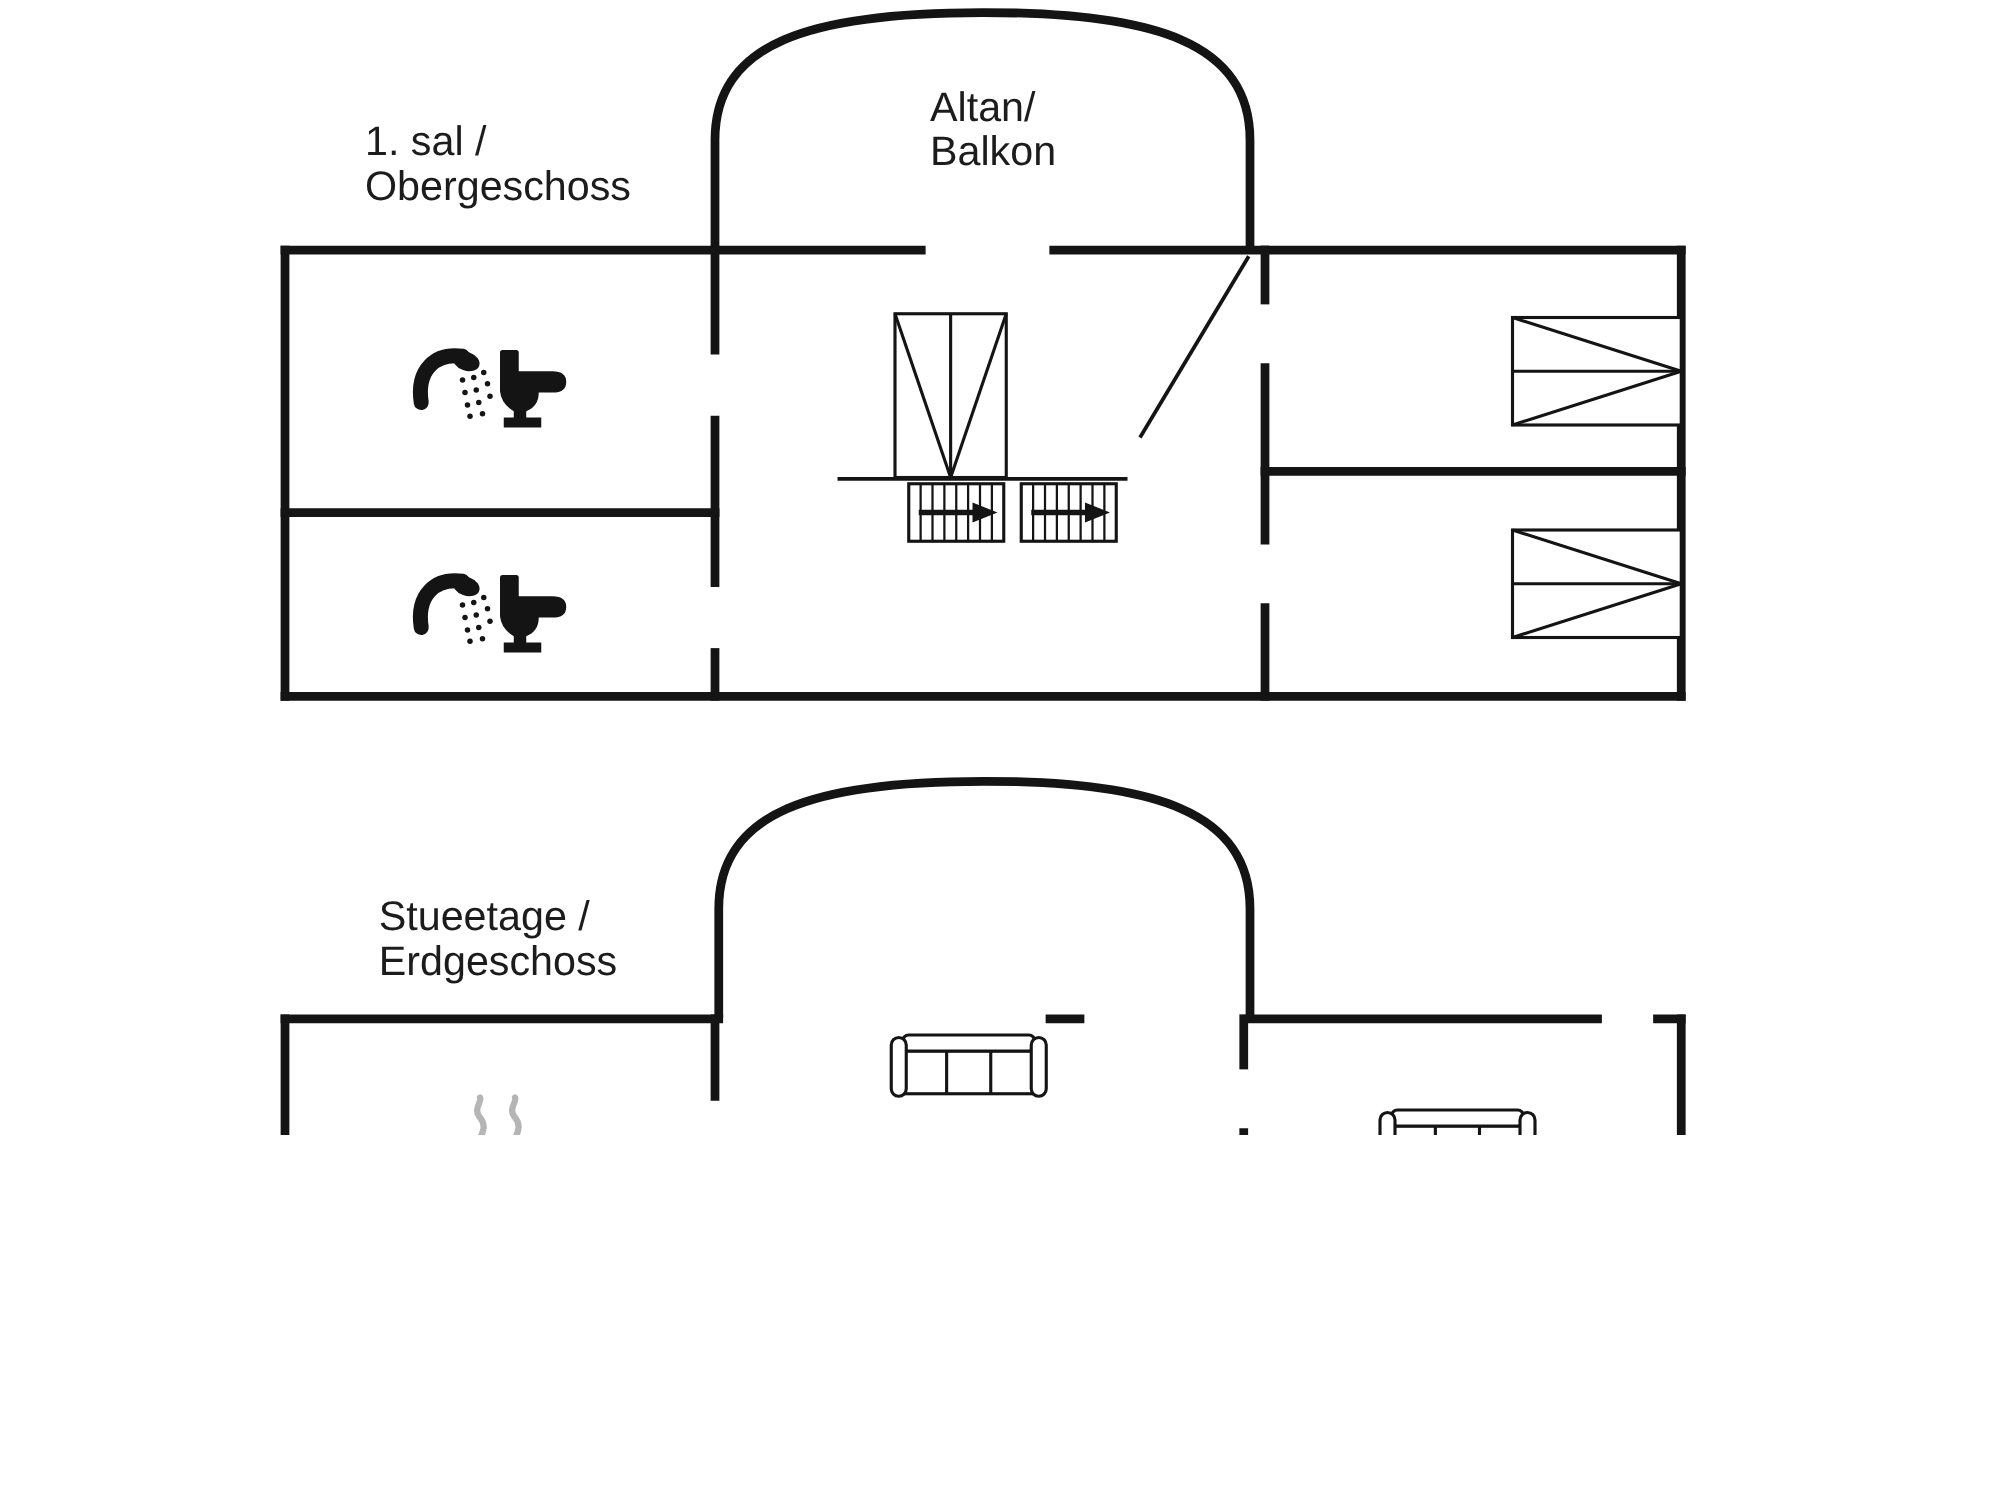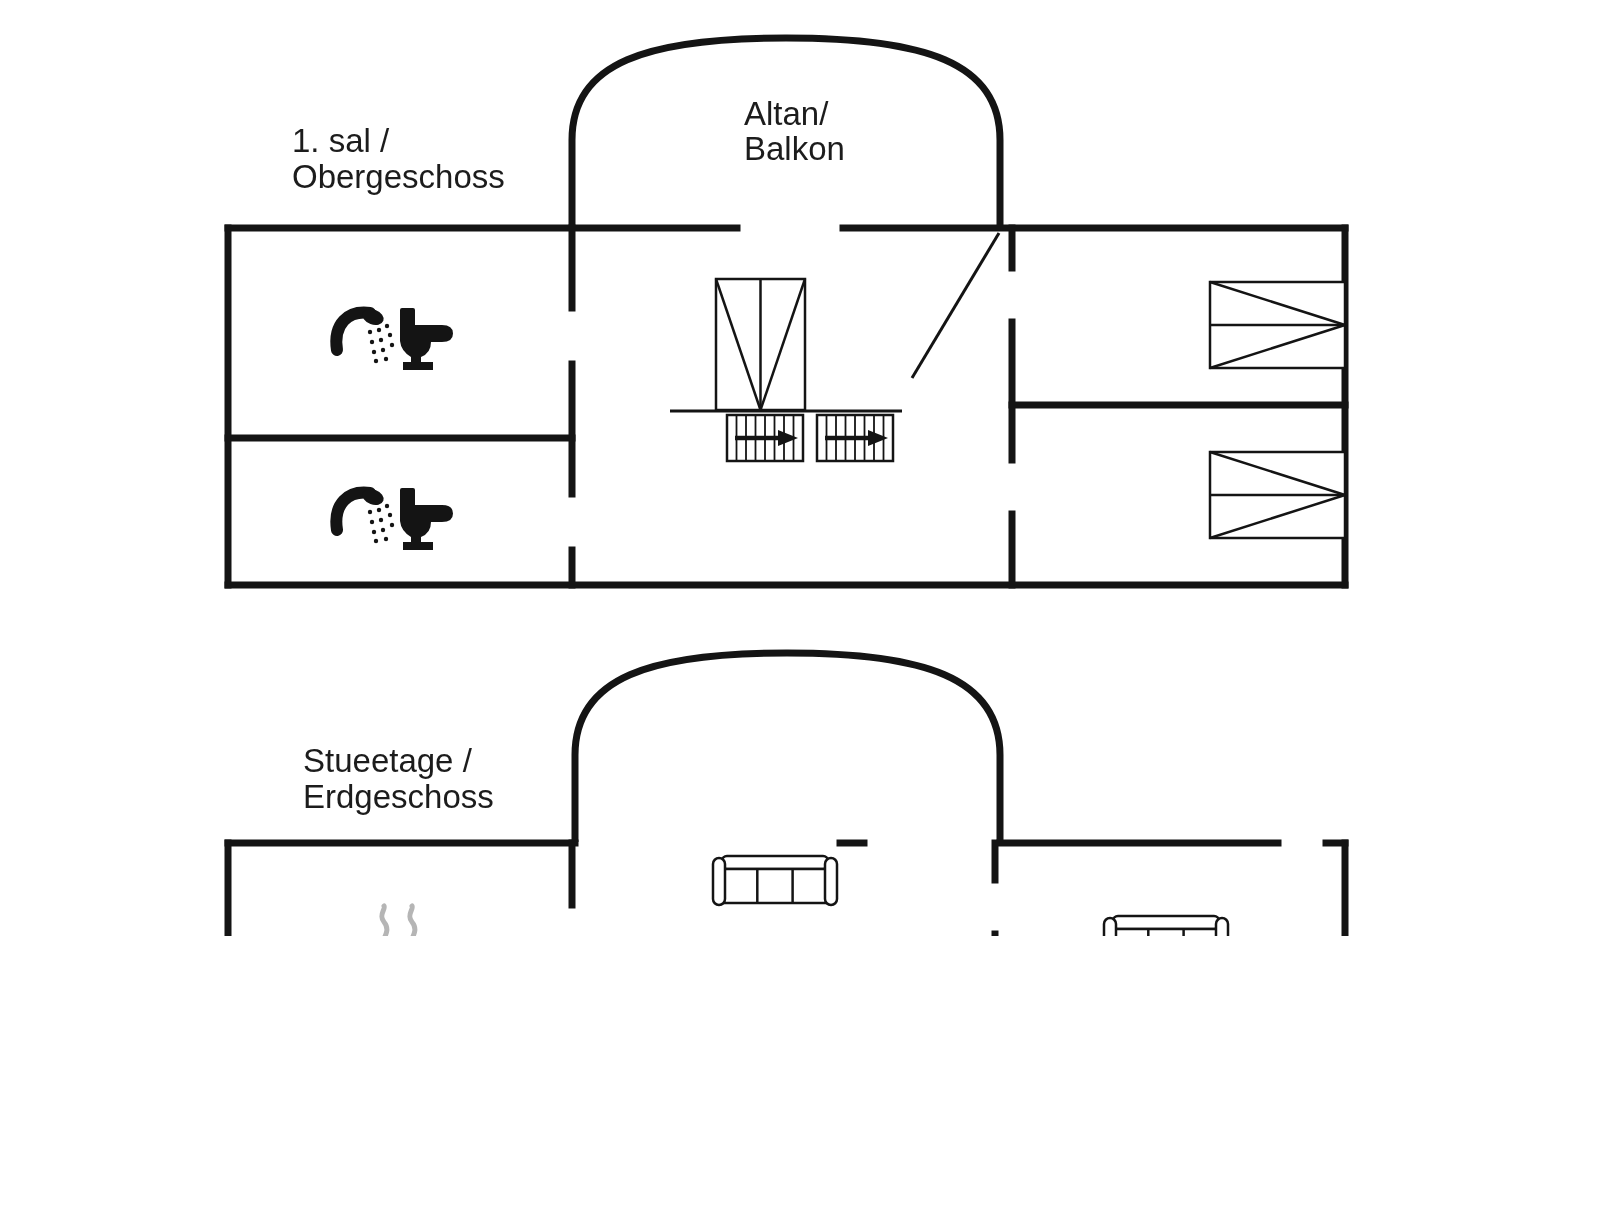--- a/index.html
+++ b/index.html
@@ -1,16 +1,16 @@
 <!DOCTYPE html>
 <html><head>
 <meta charset="utf-8">
 <style>
   html,body{margin:0;padding:0;background:#ffffff;}
-  .canvas{width:1606px;height:908px;position:relative;background:#ffffff;overflow:hidden;margin-top:28px;}
+  .canvas{width:1606px;height:908px;position:relative;background:#ffffff;overflow:hidden;}
   svg{display:block;}
   text{font-family:"Liberation Sans","DejaVu Sans",sans-serif;font-size:33px;fill:#1c1c1c;}
 </style>
 </head>
 <body>
 
 <div class="canvas">
 <svg width="1606" height="1205" viewBox="0 0 1606 1205" xmlns="http://www.w3.org/2000/svg">
   <defs>
     <g id="shower">

